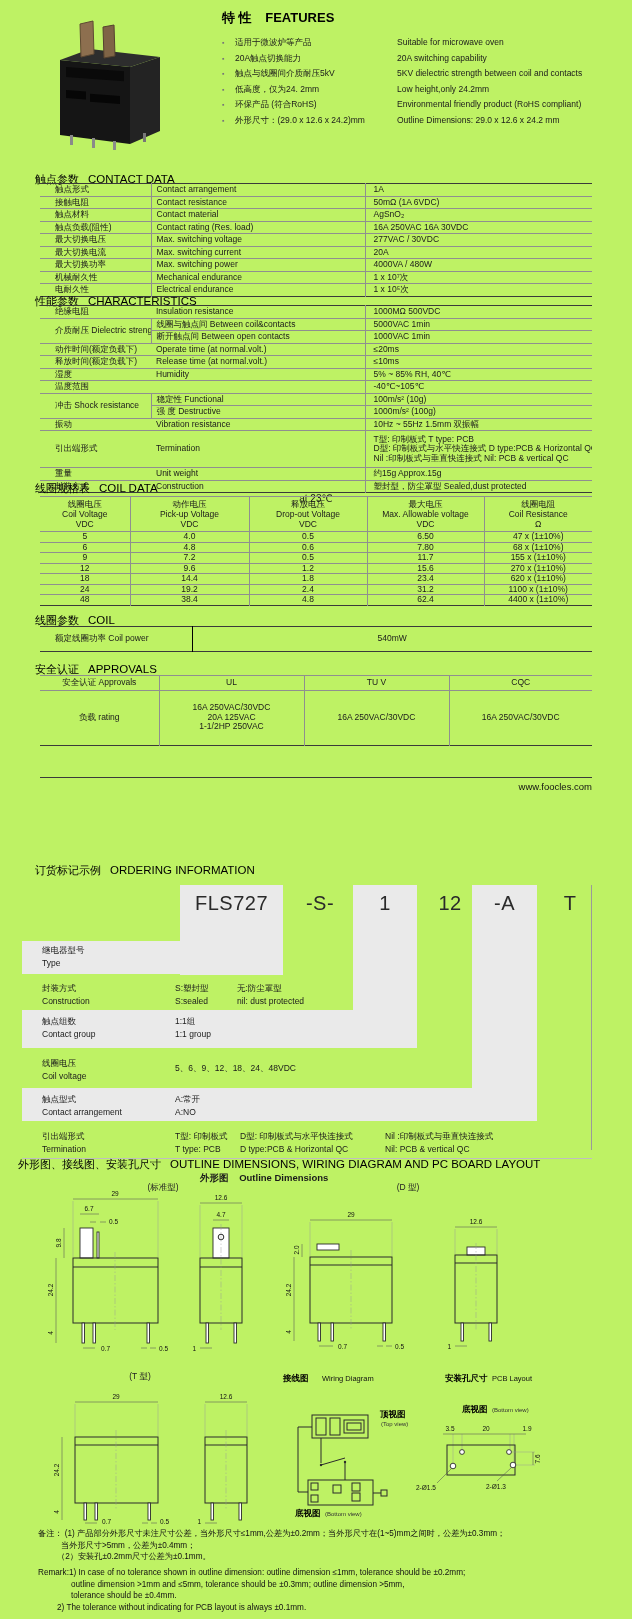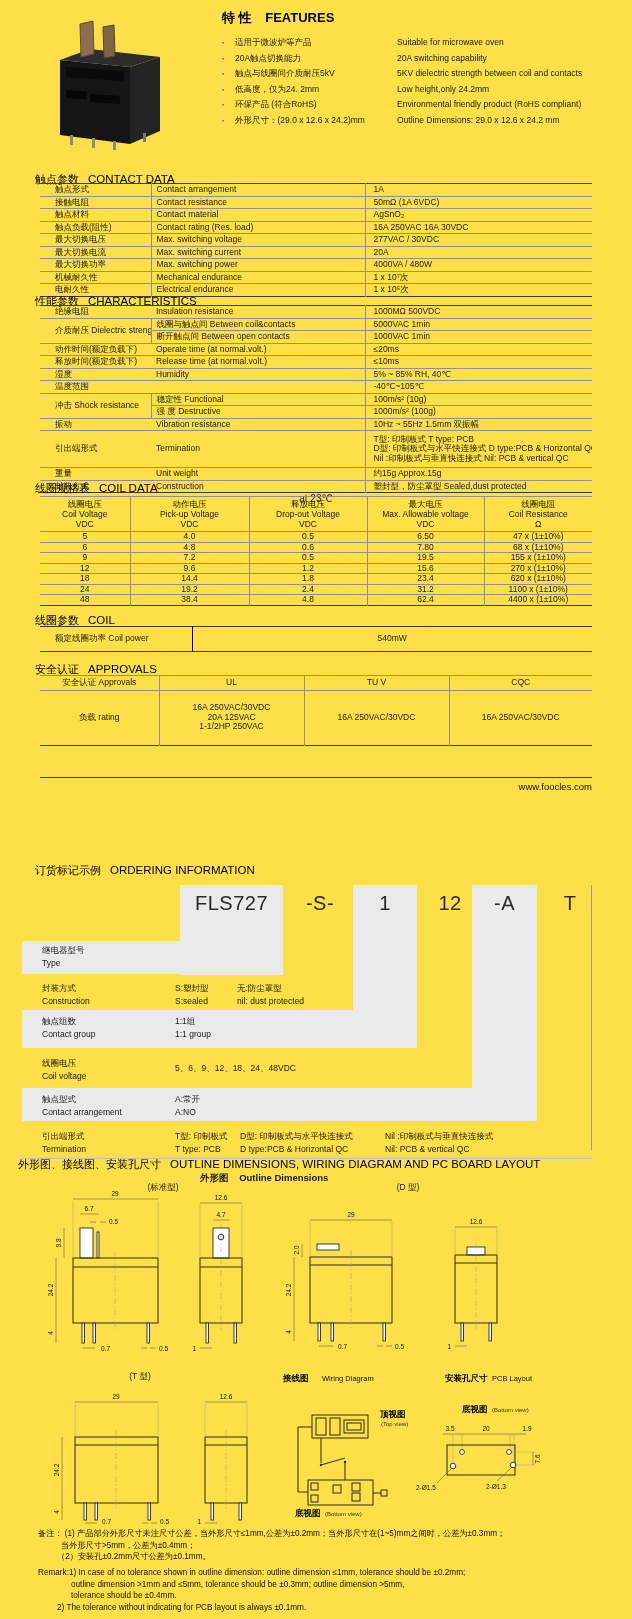--- a/index.html
+++ b/index.html
@@ -1,17 +1,17 @@
 <!DOCTYPE html>
 <html><head>
 <meta charset="utf-8">
 <style>
   html,body{margin:0;padding:0;background:#fff}
   body{font-family:"Liberation Sans","DejaVu Sans",sans-serif;color:#1a1a1a}
-  .page{position:relative;width:632px;height:1619px;background:#fde047;overflow:hidden}
+  .page{position:relative;width:632px;height:1619px;background:#bef264;overflow:hidden}
   .abs{position:absolute}
   .sec-title{position:absolute;left:35px;font-weight:normal;white-space:nowrap;color:#000}
   .sec-title .cn{font-size:11px}
   .sec-title .en{font-size:11.5px;margin-left:9px}
   
   table{border-collapse:collapse;table-layout:fixed}
   .tbl{position:absolute;left:40px;width:552px;font-size:8.5px;line-height:1.12;border-top:1.4px solid #3a3a3a;border-bottom:1.4px solid #3a3a3a}
   .tbl td{border-bottom:1px solid #8f8f8f;padding:1px 3px;vertical-align:middle;height:9px;overflow:hidden;white-space:nowrap}
   .tbl tr:last-child td{border-bottom:none}
   .contact td.c1{padding-left:15px}
@@ -310,21 +310,21 @@
           <td>6</td>
           <td>4.8</td>
           <td>0.6</td>
           <td>7.80</td>
           <td>68 x (1±10%)</td>
         </tr>
     <tr>
           <td>9</td>
           <td>7.2</td>
           <td>0.5</td>
-          <td>19.5</td>
+          <td>11.7</td>
           <td>155 x (1±10%)</td>
         </tr>
     <tr>
           <td>12</td>
           <td>9.6</td>
           <td>1.2</td>
           <td>15.6</td>
           <td>270 x (1±10%)</td>
         </tr>
     <tr>

